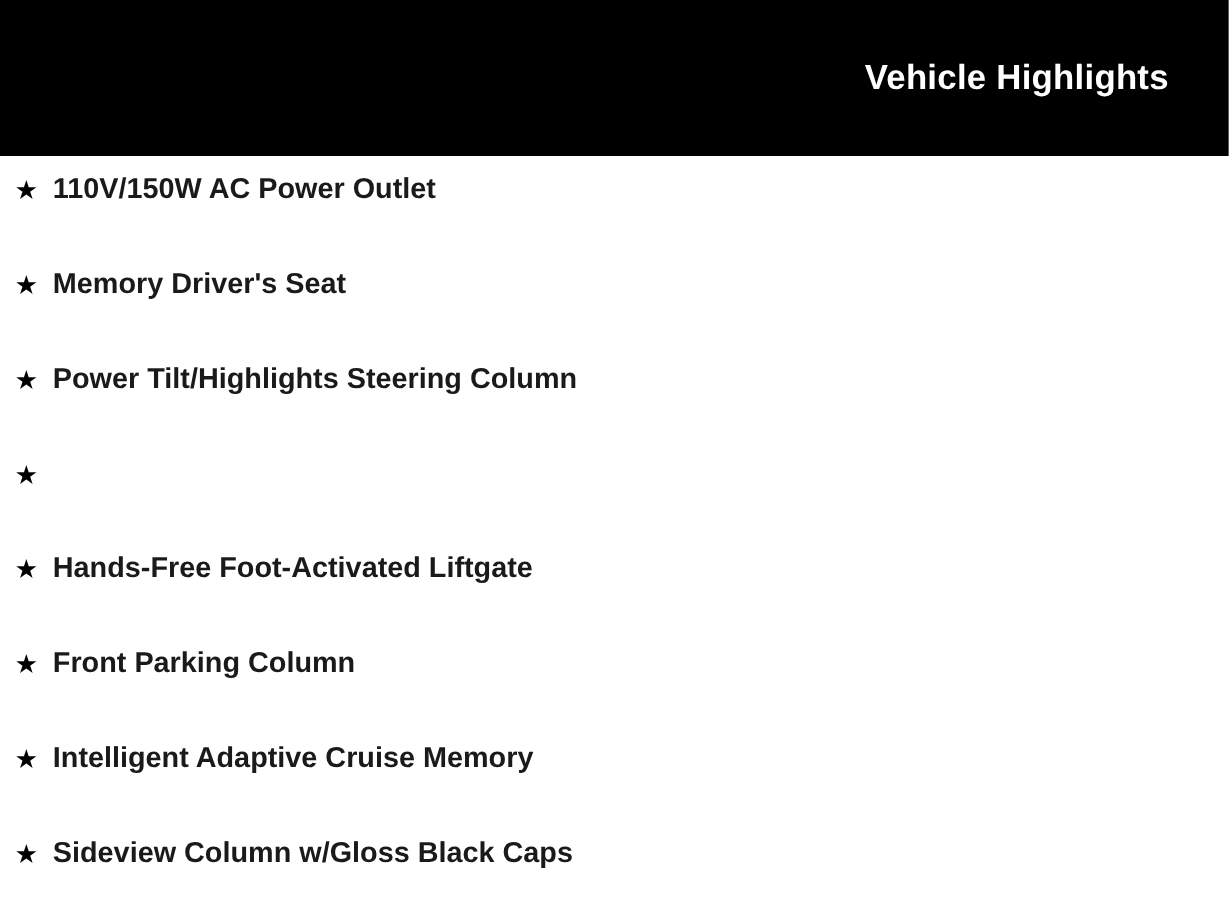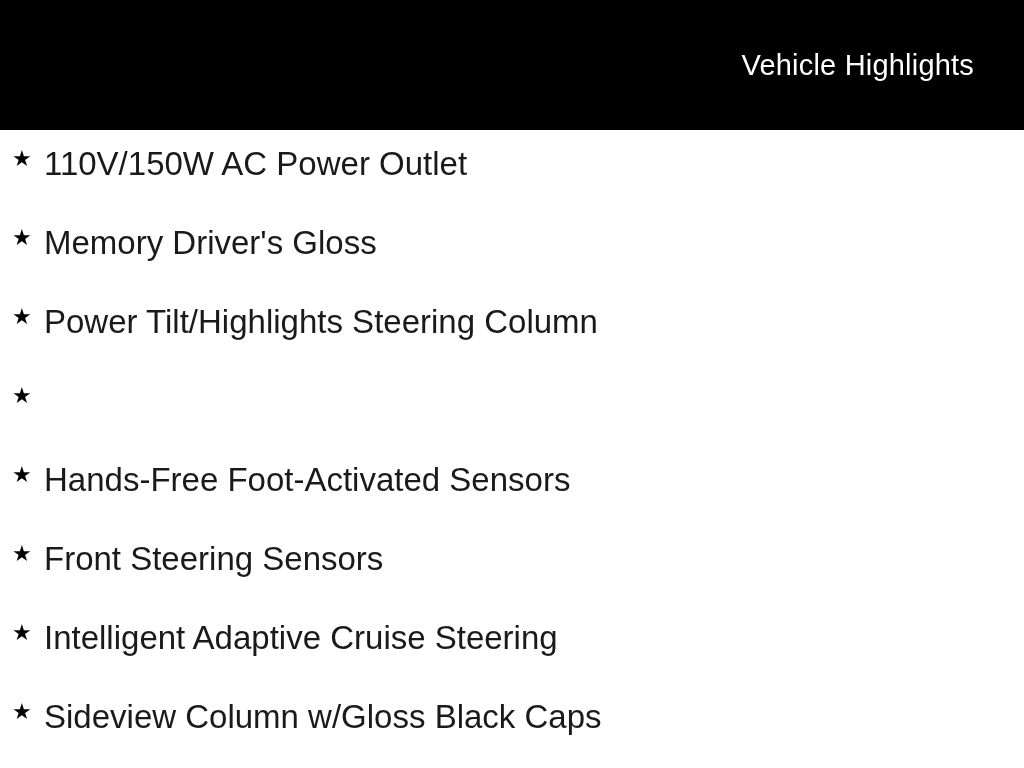--- a/index.html
+++ b/index.html
@@ -26,21 +26,21 @@
     height: 130px;
     background: #000000;
     display: flex;
     align-items: center;
     justify-content: flex-end;
     padding-right: 50px;
   }
   .header-title {
     color: #ffffff;
     font-size: 29px;
-    font-weight: 400;
+    font-weight: 700;
     letter-spacing: 0.2px;
     line-height: 1;
   }
 
   
   .highlights-list {
     list-style: none;
     margin: 0;
     padding: 0;
     padding-top: 13px;
@@ -54,23 +54,23 @@
   .bullet-star {
     flex: 0 0 auto;
     width: 32px;
     color: #000000;
     font-size: 22px;
     line-height: 1.45;
     text-align: left;
   }
   .highlight-label {
     color: #1a1a1a;
-    font-size: 33px;
+    font-size: 24px;
     line-height: 1.28;
-    font-weight: 400;
+    font-weight: 700;
     white-space: nowrap;
   }
 </style>
 </head>
 <body>
 
 <div id="page">
 
   <div class="header-banner">
     <div class="header-title">Vehicle Highlights</div>
@@ -78,45 +78,45 @@
 
   <ul class="highlights-list">
 
     <li class="highlight-item">
       <span class="bullet-star">★</span>
       <span class="highlight-label">110V/150W AC Power Outlet</span>
     </li>
 
     <li class="highlight-item">
       <span class="bullet-star">★</span>
-      <span class="highlight-label">Memory Driver's Gloss</span>
+      <span class="highlight-label">Memory Driver's Seat</span>
     </li>
 
     <li class="highlight-item">
       <span class="bullet-star">★</span>
       <span class="highlight-label">Power Tilt/Highlights Steering Column</span>
     </li>
 
     <li class="highlight-item">
       <span class="bullet-star">★</span>
     </li>
 
     <li class="highlight-item">
       <span class="bullet-star">★</span>
-      <span class="highlight-label">Hands-Free Foot-Activated Sensors</span>
+      <span class="highlight-label">Hands-Free Foot-Activated Liftgate</span>
     </li>
 
     <li class="highlight-item">
       <span class="bullet-star">★</span>
-      <span class="highlight-label">Front Steering Sensors</span>
+      <span class="highlight-label">Front Parking Column</span>
     </li>
 
     <li class="highlight-item">
       <span class="bullet-star">★</span>
-      <span class="highlight-label">Intelligent Adaptive Cruise Steering</span>
+      <span class="highlight-label">Intelligent Adaptive Cruise Memory</span>
     </li>
 
     <li class="highlight-item">
       <span class="bullet-star">★</span>
       <span class="highlight-label">Sideview Column w/Gloss Black Caps</span>
     </li>
 
   </ul>
 
 </div>

